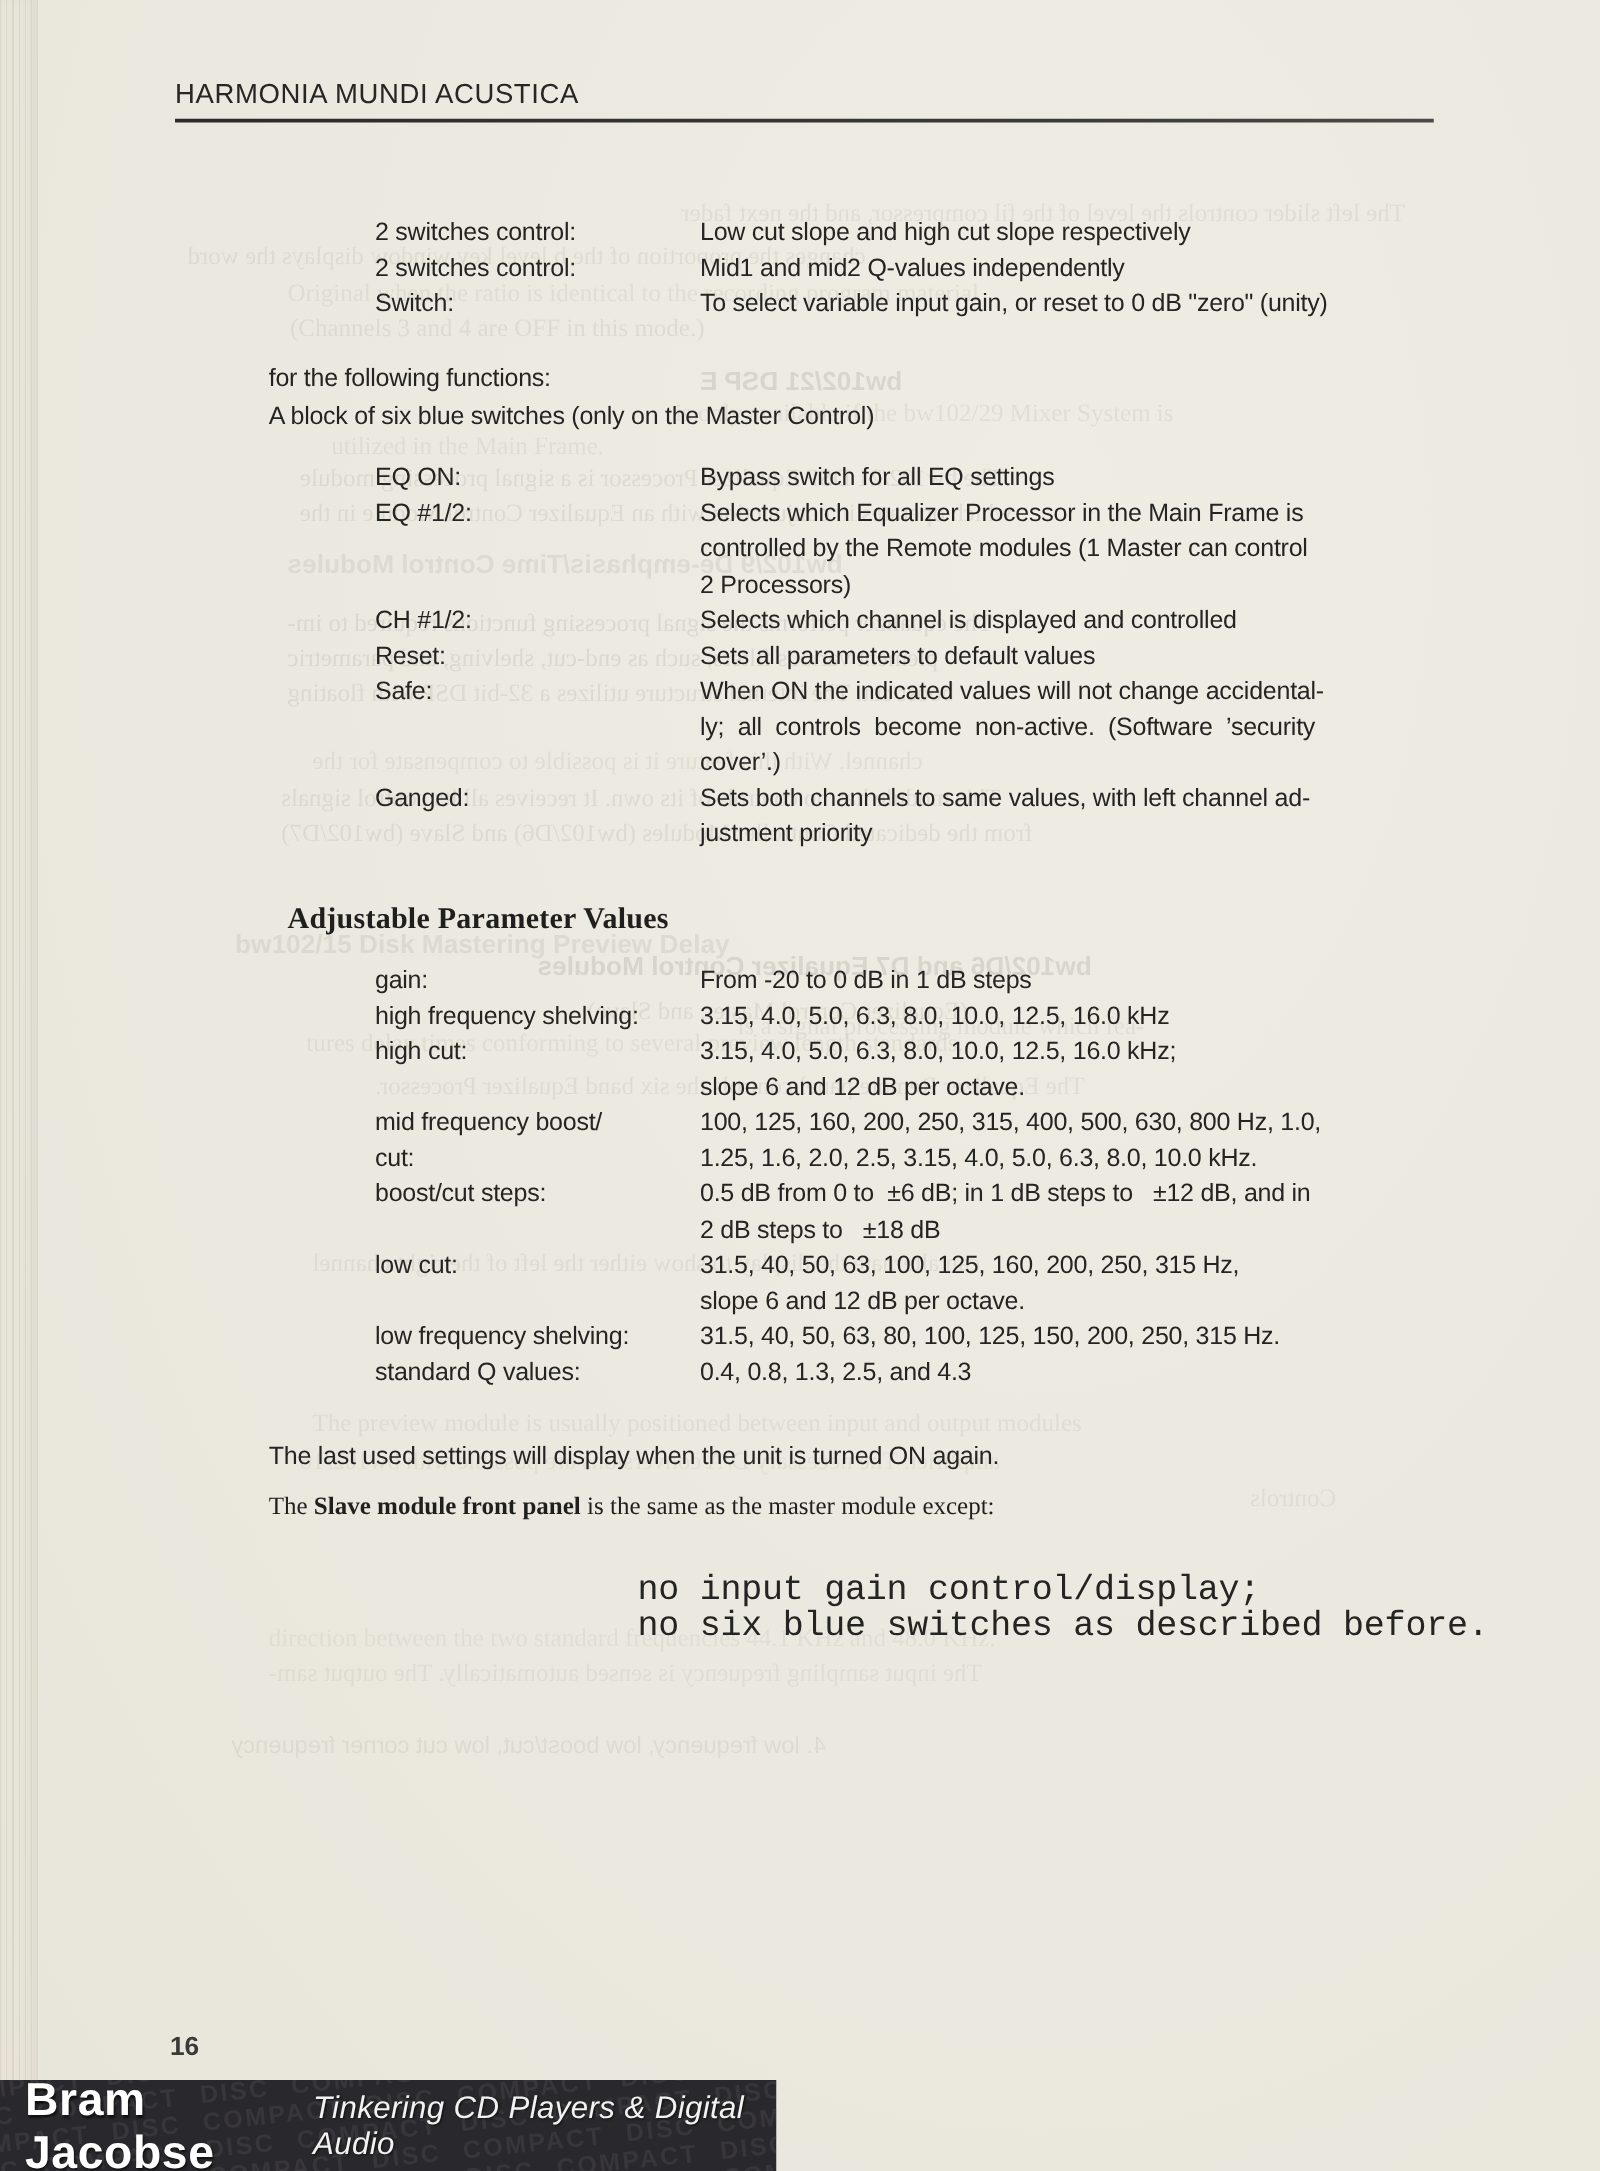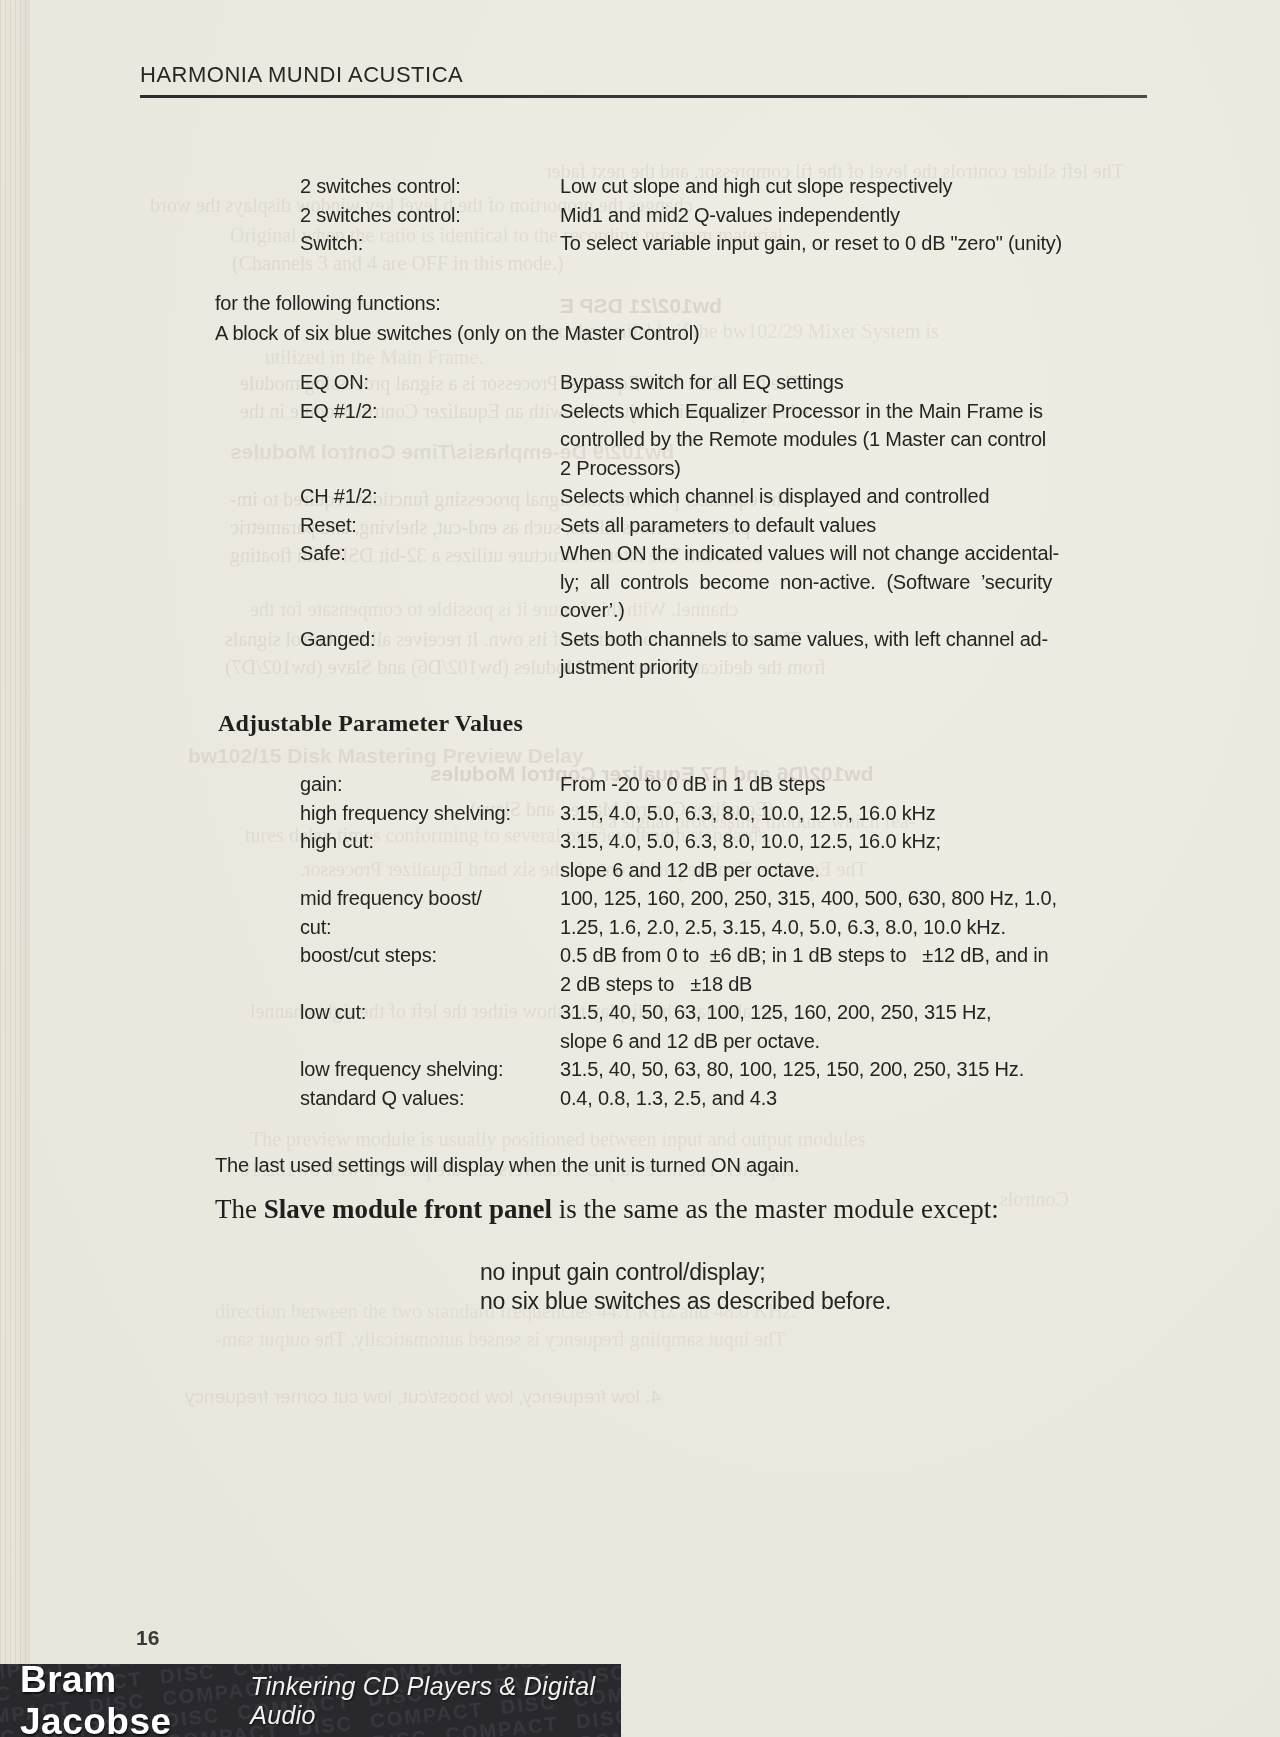--- a/index.html
+++ b/index.html
@@ -31,31 +31,31 @@
     position:absolute;left:140px;top:95px;width:1007px;height:3px;
     background:linear-gradient(90deg,#2b2b2b,#3a3a3a 70%,#4a4a48);
   }
   .dl{position:absolute;left:300px;width:790px;font-size:20px;letter-spacing:-0.2px;line-height:28.5px;}
   .dl .row{display:flex;justify-content:flex-end;}
   .dl .term{width:260px;flex:none;}
   .dl .def{flex:1;}
   .dl .term div,.dl .def div{white-space:pre;}
   .para{position:absolute;font-size:20px;letter-spacing:-0.2px;line-height:30px;}
   .section-heading{
-    position:absolute;left:218px;top:710px;margin:0;
+    position:absolute;left:218px;top:710px;margin:12px;
     font-family:"Liberation Serif", serif;
     font-size:24px;font-weight:700;color:#1f1f1d;letter-spacing:.2px;
   }
   .slave-line{
     position:absolute;left:215px;top:1194px;
     font-family:"Liberation Serif", serif;
-    font-size:27px;color:#1f1f1d;
+    font-size:20px;color:#1f1f1d;
   }
   .slave-line b{font-weight:700;}
-  .bullets{position:absolute;left:480px;top:1258px;font-size:23px;letter-spacing:-0.2px;line-height:29px;}
+  .bullets{position:absolute;left:510px;top:1258px;font-size:28px;letter-spacing:-0.2px;line-height:29px;font-family:Liberation Mono, monospace;}
   .pageno{position:absolute;left:136px;top:1626px;font-size:21px;color:#3a3a38;font-weight:bold;}
   .banner{
     position:absolute;left:0;top:1664px;width:621px;height:73px;
     display:flex;align-items:center;padding-left:20px;box-sizing:border-box;
     overflow:hidden;
   }
   .banner-pattern{
     position:absolute;left:-40px;top:-40px;width:780px;height:170px;
     transform:rotate(-6deg);
     font-size:20px;font-weight:800;line-height:22px;

